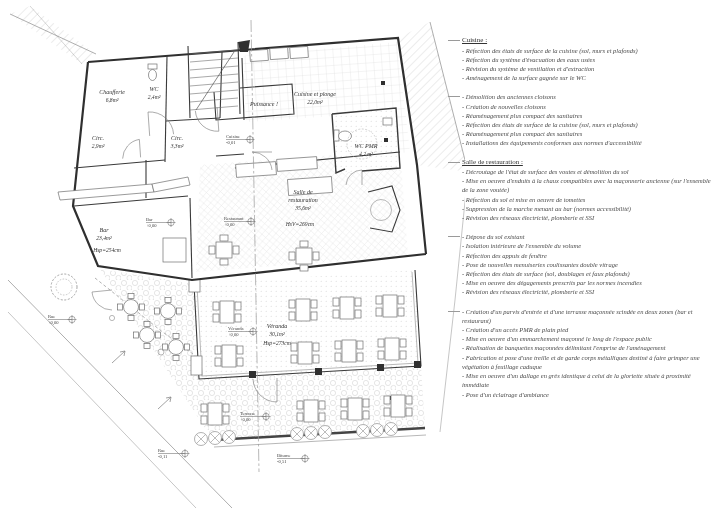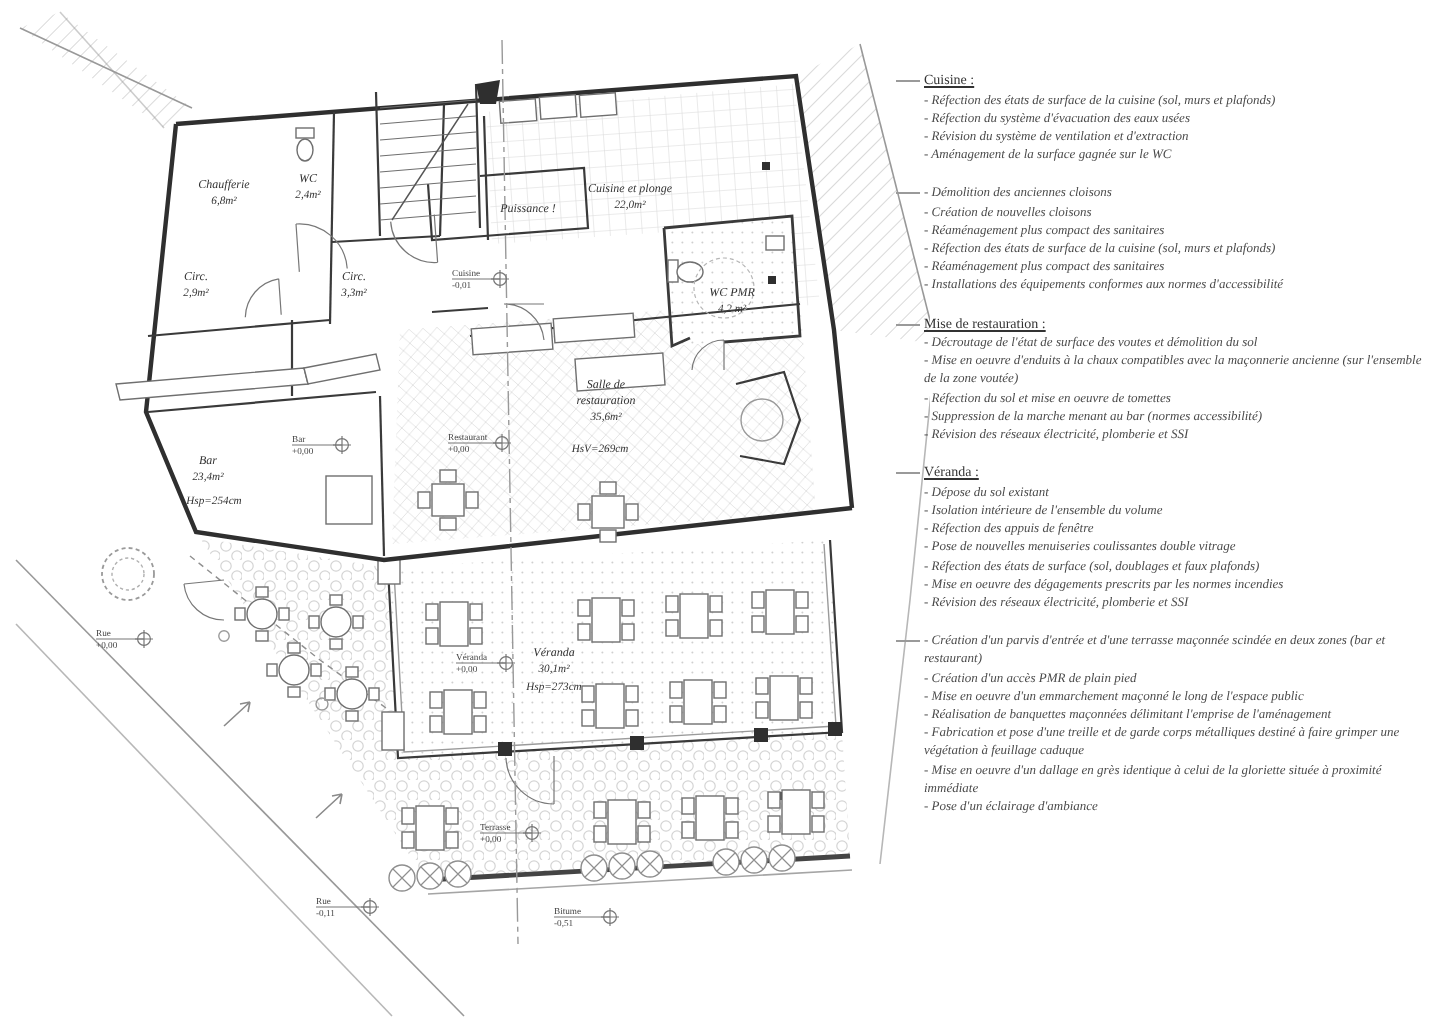--- a/index.html
+++ b/index.html
@@ -319,31 +319,30 @@
     <div>
           <div class="note-item">- Démolition des anciennes cloisons</div>
           <div class="note-item">- Création de nouvelles cloisons</div>
           <div class="note-item">- Réaménagement plus compact des sanitaires</div>
           <div class="note-item">- Réfection des états de surface de la cuisine (sol, murs et plafonds)</div>
           <div class="note-item">- Réaménagement plus compact des sanitaires</div>
           <div class="note-item">- Installations des équipements conformes aux normes d'accessibilité</div>
         </div>
   </div>
   <div class="note-sec">
-    <div class="note-title"><span>Mise de restauration :</span></div>
+    <div class="note-title"><span>Salle de restauration :</span></div>
     <div>
           <div class="note-item">- Décroutage de l'état de surface des voutes et démolition du sol</div>
           <div class="note-item">- Mise en oeuvre d'enduits à la chaux compatibles avec la maçonnerie ancienne (sur l'ensemble de la zone voutée)</div>
           <div class="note-item">- Réfection du sol et mise en oeuvre de tomettes</div>
           <div class="note-item">- Suppression de la marche menant au bar (normes accessibilité)</div>
           <div class="note-item">- Révision des réseaux électricité, plomberie et SSI</div>
         </div>
   </div>
   <div class="note-sec">
-    <div class="note-title"><span>Véranda :</span></div>
     <div>
           <div class="note-item">- Dépose du sol existant</div>
           <div class="note-item">- Isolation intérieure de l'ensemble du volume</div>
           <div class="note-item">- Réfection des appuis de fenêtre</div>
           <div class="note-item">- Pose de nouvelles menuiseries coulissantes double vitrage</div>
           <div class="note-item">- Réfection des états de surface (sol, doublages et faux plafonds)</div>
           <div class="note-item">- Mise en oeuvre des dégagements prescrits par les normes incendies</div>
           <div class="note-item">- Révision des réseaux électricité, plomberie et SSI</div>
         </div>
   </div>

